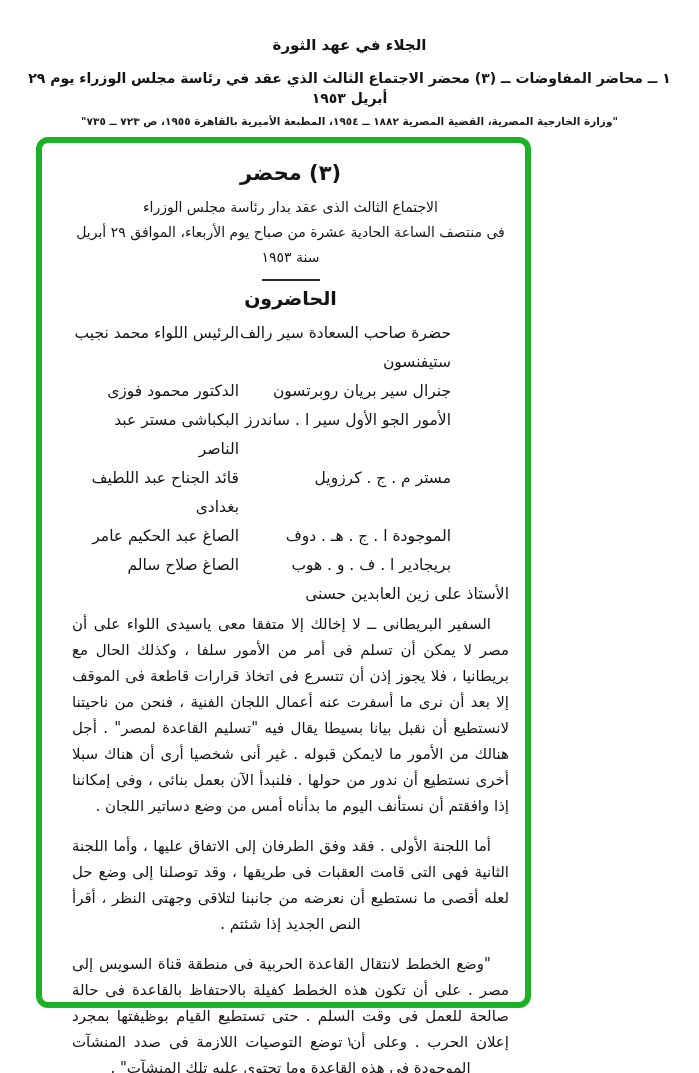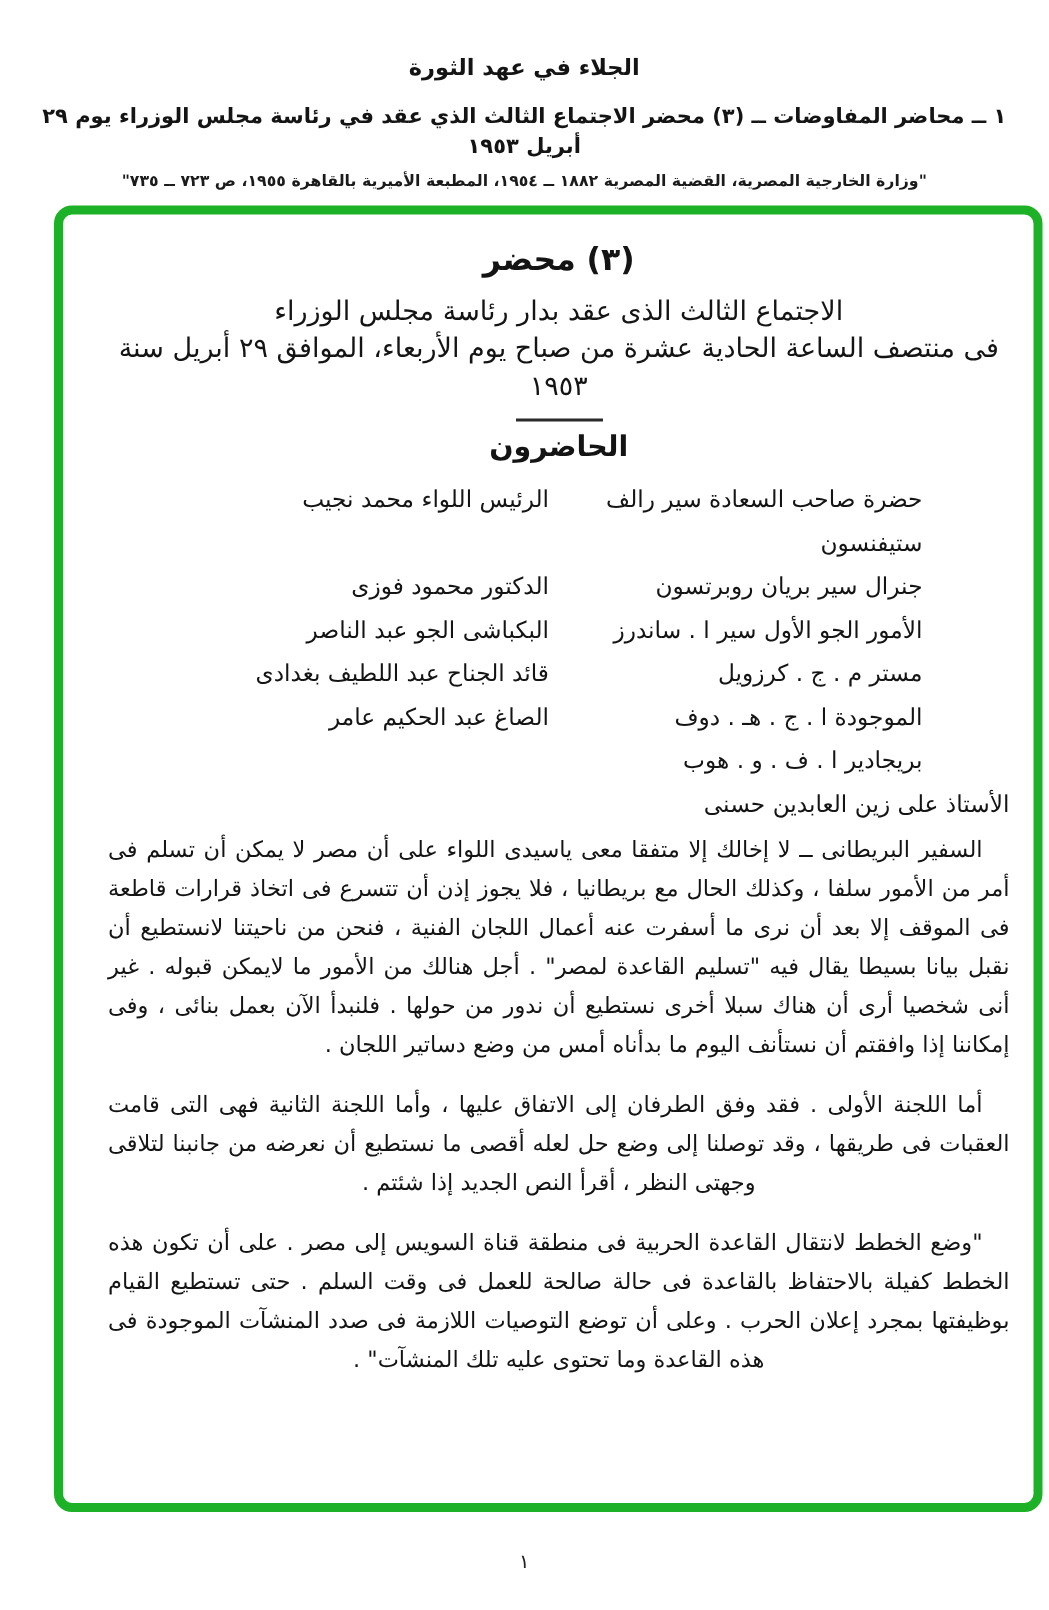--- a/index.html
+++ b/index.html
@@ -27,38 +27,38 @@
     margin:0 8px 6px 8px;line-height:20px;
   }
   .header .source{
     font-size:10.5px;font-weight:bold;color:#1b1b1b;
     margin:0;line-height:15px;
   }
   
   .green-box{
     position:absolute;
     left:36px;top:137px;
-    width:659px;height:871px;
+    width:495px;height:871px;
     box-sizing:border-box;
     border:6px solid #1cb127;
     border-radius:12px;
     background:#ffffff;
   }
   .box-content{
     padding:16px 16px 0 30px;
     direction:rtl;
   }
   .doc-heading{
     text-align:center;
     font-size:21px;font-weight:bold;
     margin:2px 0 10px 0;
   }
   .doc-subline{
     text-align:center;
-    font-size:18px;
+    font-size:14px;
     line-height:25px;
     margin:0;
   }
   .date-underline{
     width:58px;height:2px;background:#2a2a2a;
     margin:9px auto 4px auto;
   }
   .attendees-heading{
     text-align:center;
     font-size:19px;font-weight:bold;
@@ -68,21 +68,21 @@
   .att-row{
     display:flex;direction:rtl;
     line-height:29px;font-size:15.5px;
   }
   .att-british{
     width:270px;flex:0 0 270px;
     padding-left:0;padding-right:0;
     box-sizing:border-box;
     padding-left:60px;
     text-align:right;
-    padding-right:58px;padding-left:0;margin-left:37px;
+    padding-right:58px;padding-left:0;
   }
   .att-egyptian{
     flex:1;
     text-align:right;
   }
   .paragraphs{margin-top:2px;}
   .para{
     font-size:15px;line-height:26px;
     text-align:justify;
     text-indent:18px;
@@ -122,32 +122,33 @@
         <div class="att-row">
           <div class="att-british">حضرة صاحب السعادة سير رالف ستيفنسون</div>
           <div class="att-egyptian">الرئيس اللواء محمد نجيب</div>
         </div>
         <div class="att-row">
           <div class="att-british">جنرال سير بريان روبرتسون</div>
           <div class="att-egyptian">الدكتور محمود فوزى</div>
         </div>
         <div class="att-row">
           <div class="att-british">الأمور الجو الأول سير ا . ساندرز</div>
-          <div class="att-egyptian">البكباشى الجو عبد الناصر</div>
+          <div class="att-egyptian">البكباشى مستر عبد الناصر</div>
         </div>
         <div class="att-row">
           <div class="att-british">مستر م . ج . كرزويل</div>
           <div class="att-egyptian">قائد الجناح عبد اللطيف بغدادى</div>
         </div>
         <div class="att-row">
           <div class="att-british">الموجودة ا . ج . هـ . دوف</div>
           <div class="att-egyptian">الصاغ عبد الحكيم عامر</div>
         </div>
         <div class="att-row">
           <div class="att-british">بريجادير ا . ف . و . هوب</div>
+          <div class="att-egyptian">الصاغ صلاح سالم</div>
         </div>
         <div class="att-row">
           <div class="att-egyptian">الأستاذ على زين العابدين حسنى</div>
         </div>
       </div>
 
       <div class="paragraphs">
         <p class="para">السفير البريطانى ــ لا إخالك إلا متفقا معى ياسيدى اللواء على أن مصر لا يمكن أن تسلم فى أمر من الأمور سلفا ، وكذلك الحال مع بريطانيا ، فلا يجوز إذن أن تتسرع فى اتخاذ قرارات قاطعة فى الموقف إلا بعد أن نرى ما أسفرت عنه أعمال اللجان الفنية ، فنحن من ناحيتنا لانستطيع أن نقبل بيانا بسيطا يقال فيه "تسليم القاعدة لمصر" . أجل هنالك من الأمور ما لايمكن قبوله . غير أنى شخصيا أرى أن هناك سبلا أخرى نستطيع أن ندور من حولها . فلنبدأ الآن بعمل بنائى ، وفى إمكاننا إذا وافقتم أن نستأنف اليوم ما بدأناه أمس من وضع دساتير اللجان .</p>
         <p class="para center-last">أما اللجنة الأولى . فقد وفق الطرفان إلى الاتفاق عليها ، وأما اللجنة الثانية فهى التى قامت العقبات فى طريقها ، وقد توصلنا إلى وضع حل لعله أقصى ما نستطيع أن نعرضه من جانبنا لتلاقى وجهتى النظر ، أقرأ النص الجديد إذا شئتم .</p>
         <p class="para center-last">"وضع الخطط لانتقال القاعدة الحربية فى منطقة قناة السويس إلى مصر . على أن تكون هذه الخطط كفيلة بالاحتفاظ بالقاعدة فى حالة صالحة للعمل فى وقت السلم . حتى تستطيع القيام بوظيفتها بمجرد إعلان الحرب . وعلى أن توضع التوصيات اللازمة فى صدد المنشآت الموجودة فى هذه القاعدة وما تحتوى عليه تلك المنشآت" .</p>

